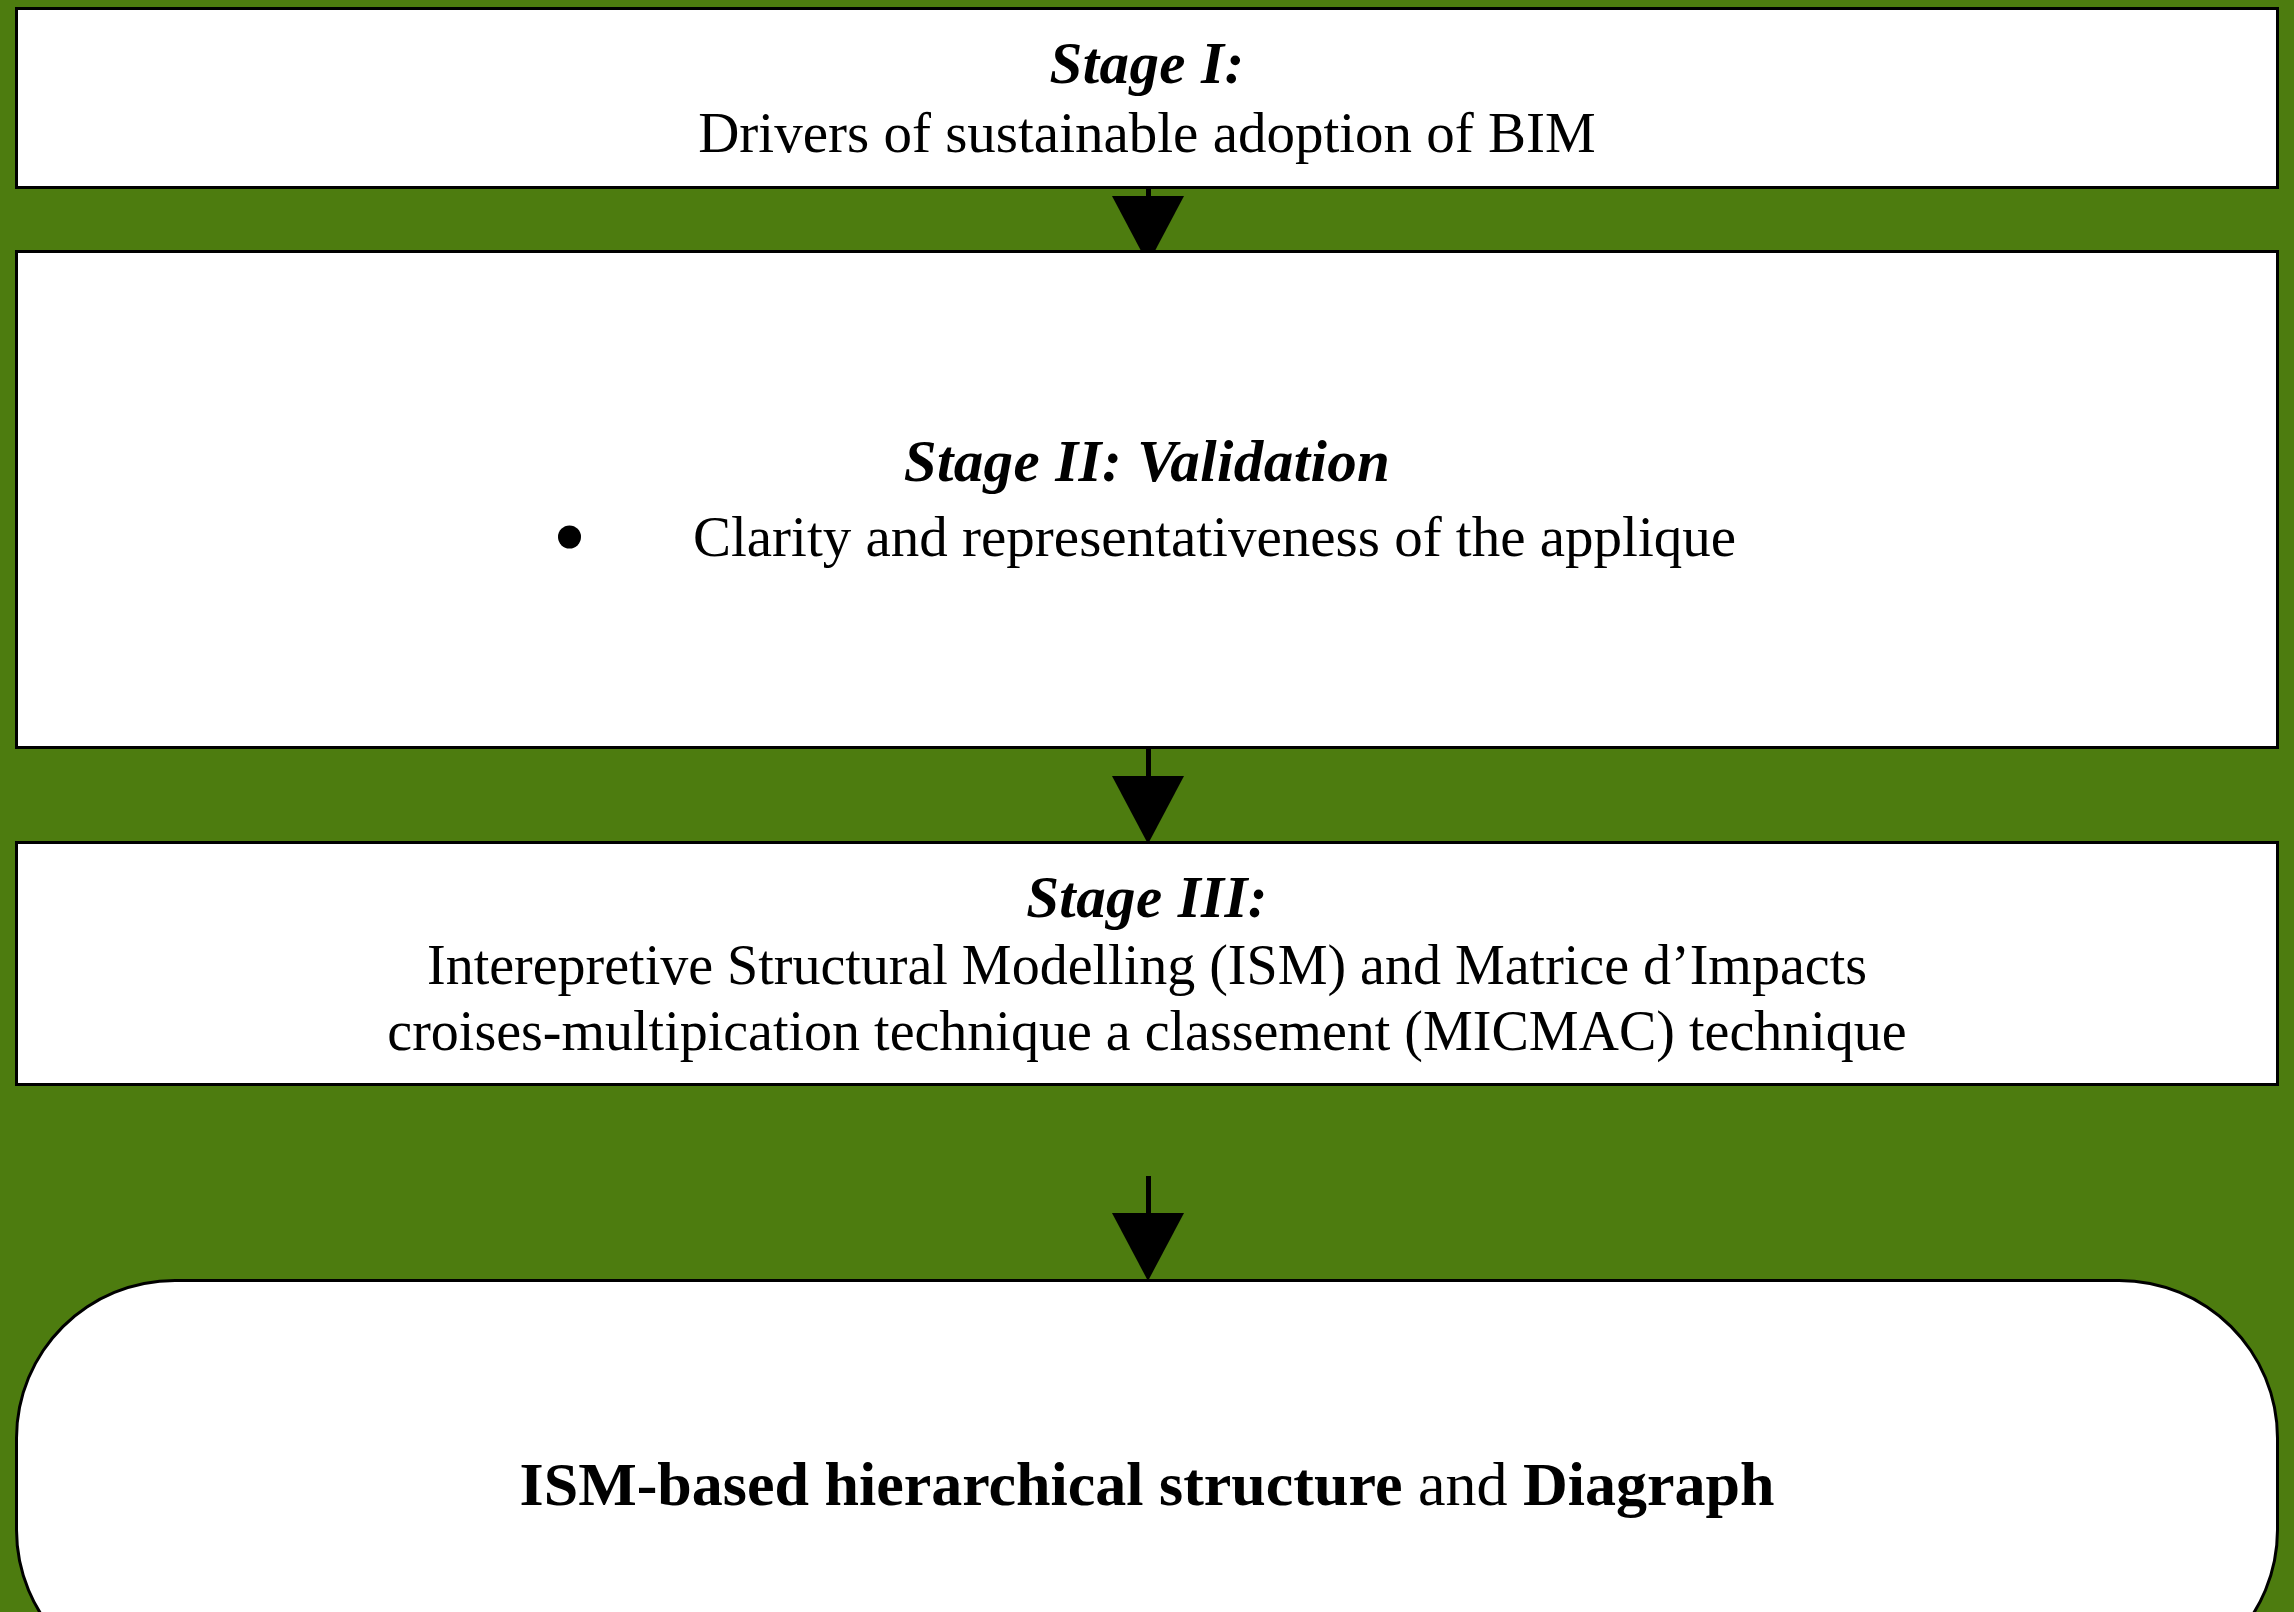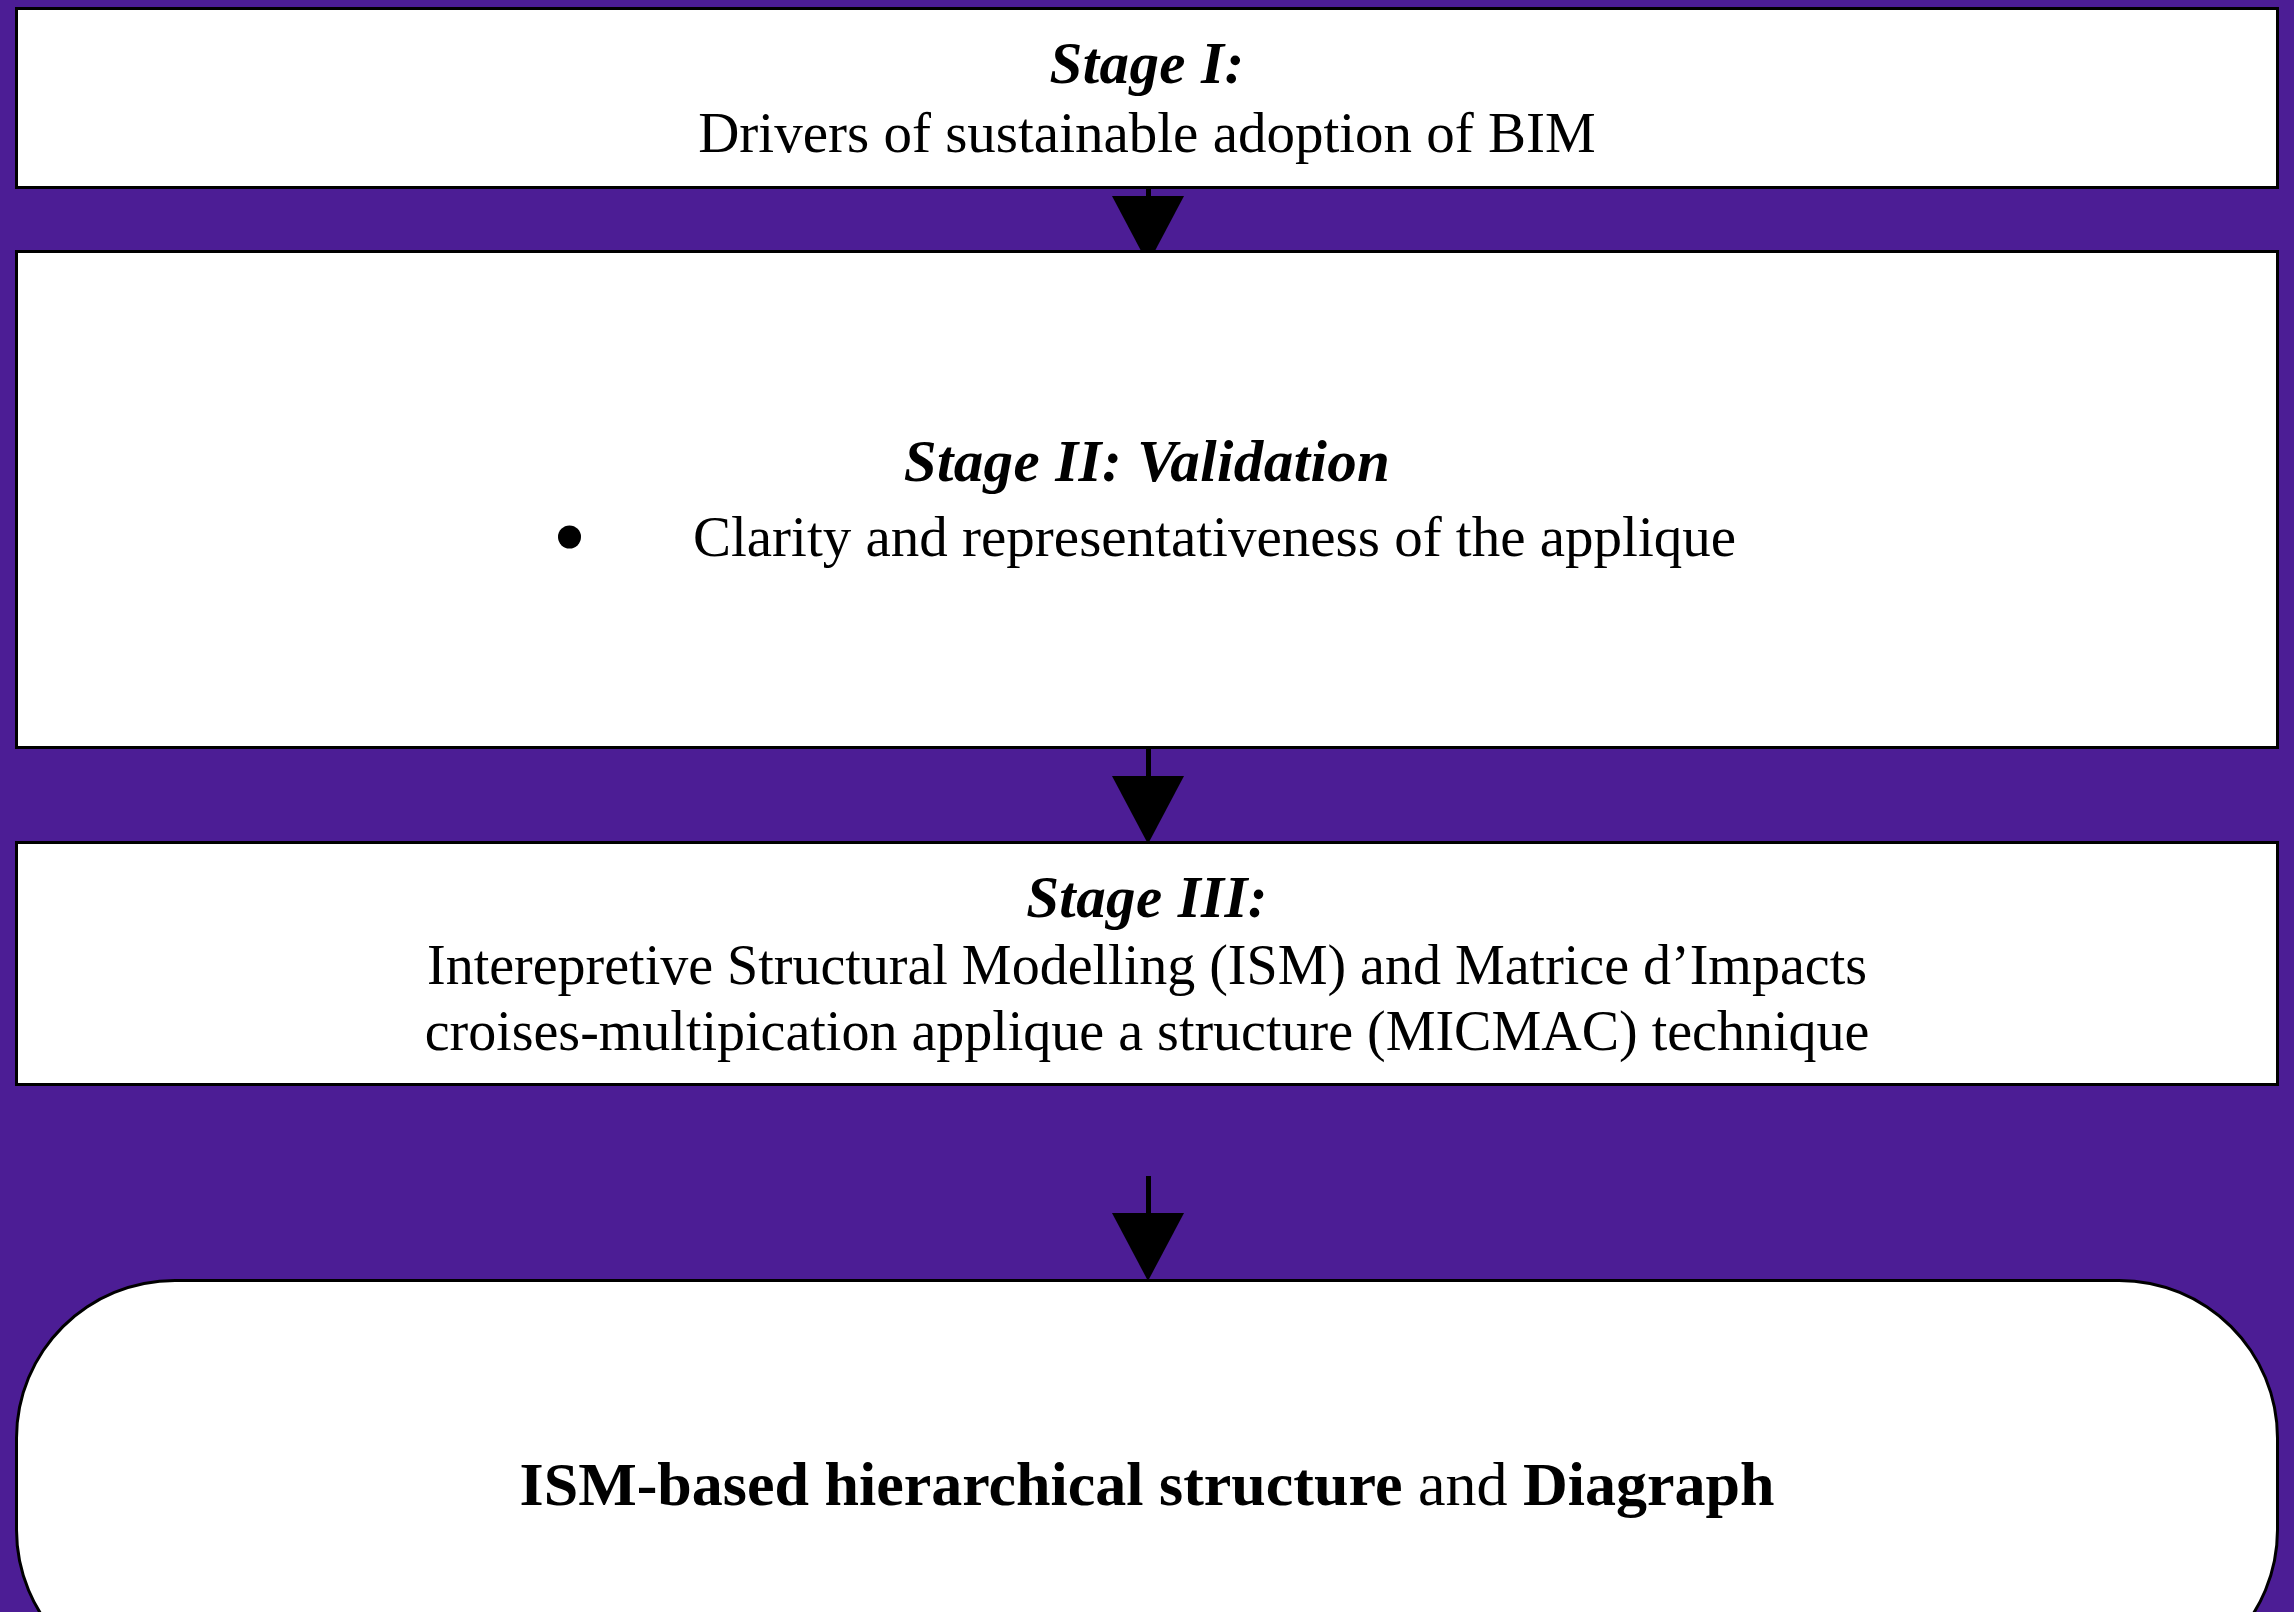--- a/index.html
+++ b/index.html
@@ -12,21 +12,21 @@
     height: 1612px;
     font-family: "Liberation Serif", "DejaVu Serif", serif;
     color: #000000;
     overflow: hidden;
   }
 
   #flowchart {
     position: relative;
     width: 2295px;
     height: 1612px;
-    background: #4c1d95;
+    background: #4d7c0f;
   }
 
   
   .node {
     position: absolute;
     left: 15px;
     width: 2264px;
     box-sizing: border-box;
     border: 3.6px solid #000000;
     background: #ffffff;
@@ -146,21 +146,21 @@
   </div>
 
   <div class="arrow" id="arrow-2" style="top:749px; height:93px;">
     <div class="shaft" style="height:53px;"></div>
     <div class="head" style="top:27px;"></div>
   </div>
 
   <div class="node" id="node-stage-3" style="top:841px; height:245px;">
     <div class="stage-title">Stage III:</div>
     <div class="body-line tight">Interepretive Structural Modelling (ISM) and Matrice d’Impacts</div>
-    <div class="body-line tight">croises-multipication applique a structure (MICMAC) technique</div>
+    <div class="body-line tight">croises-multipication technique a classement (MICMAC) technique</div>
   </div>
 
   <div class="arrow" id="arrow-3" style="top:1176px; height:105px;">
     <div class="shaft" style="height:62px;"></div>
     <div class="head" style="top:37px;"></div>
   </div>
 
   <div class="node stadium" id="node-outcome" style="top:1279px; height:410px;">
     <div class="outcome">
       <span class="strong">ISM-based hierarchical structure</span><span class="plain"> and </span><span class="strong">Diagraph</span>

